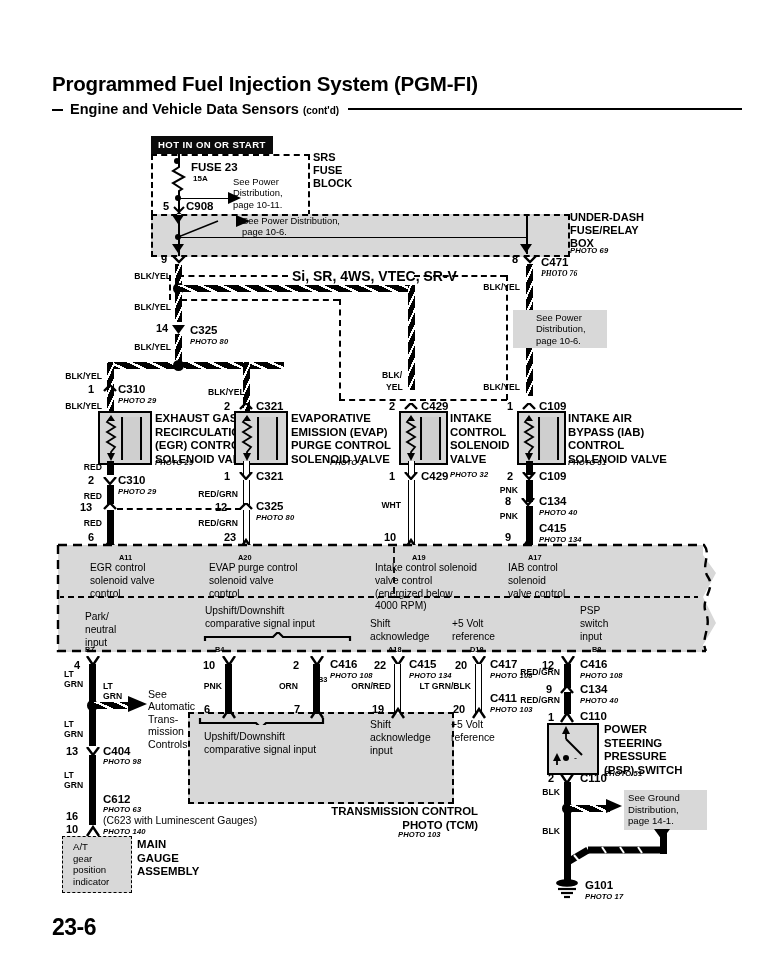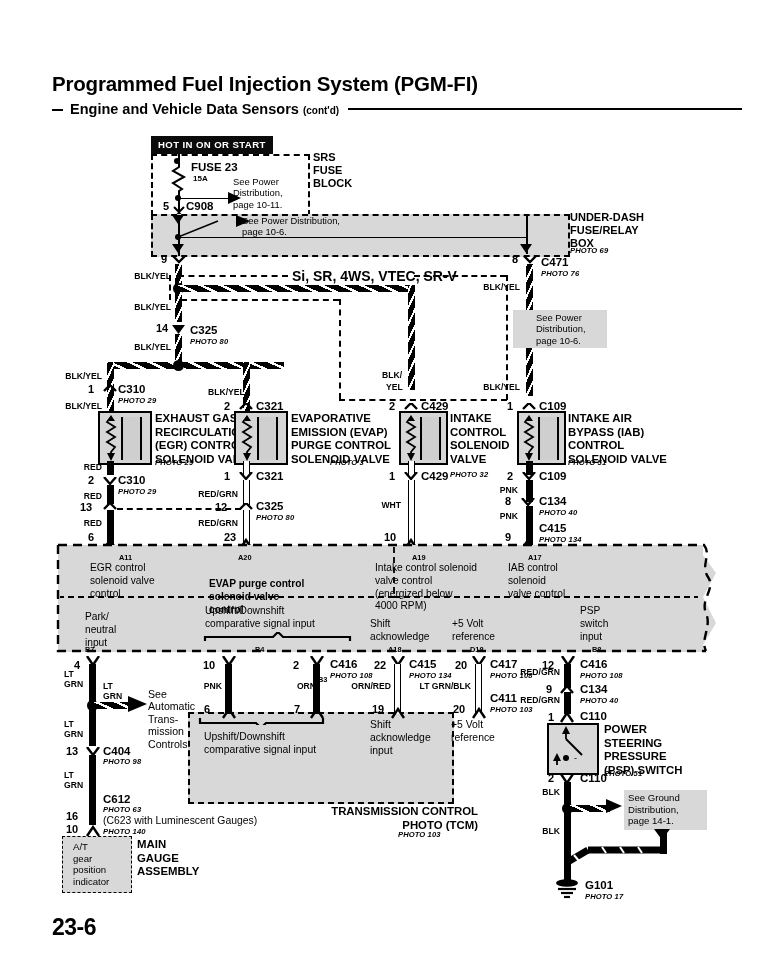--- a/index.html
+++ b/index.html
@@ -149,21 +149,21 @@
     <polyline points="1,0 7,6 13,0" fill="none" stroke="#000" stroke-width="2.4"></polyline>
   </svg>
   <div class="hatchv" style="left:175px;top:264px;height:28px;"></div>
   <div class="lbl r" style="left:117px;top:272px;width:54px;">BLK/YEL</div>
 
   <div class="pin" style="left:512px;top:253px;">8</div>
   <svg class="a" style="left:523px;top:256px;" width="14" height="12">
     <polyline points="1,0 7,6 13,0" fill="none" stroke="#000" stroke-width="2.4"></polyline>
   </svg>
   <div class="conn" style="left:541px;top:256px;">C471</div>
-  <div class="photo" style="left:541px;top:269px;">PHOTO 76</div>
+  <div class="photo" style="left:541px;top:269px;font-family:Liberation Serif, serif;">PHOTO 76</div>
   <div class="hatchv" style="left:526px;top:264px;height:132px;"></div>
   <div class="lbl r" style="left:466px;top:283px;width:54px;">BLK/YEL</div>
   <div class="lbl r" style="left:466px;top:383px;width:54px;">BLK/YEL</div>
 
   <div class="a shade" style="left:513px;top:310px;width:94px;height:38px;"></div>
   <div class="txt9" style="left:536px;top:312px;">
     <div>See Power</div>
     <div>Distribution,</div>
     <div>page 10-6.</div>
   </div>
@@ -376,21 +376,21 @@
     <path d="M336,50 L2,50" fill="none" stroke="#000" stroke-width="1.8" stroke-dasharray="6,4"></path>
   </svg>
 
   <div class="code" style="left:119px;top:553px;">A11</div>
   <div class="txt10" style="left:90px;top:562px;">
     <div>EGR control</div>
     <div>solenoid valve</div>
     <div>control</div>
   </div>
   <div class="code" style="left:238px;top:553px;">A20</div>
-  <div class="txt10" style="left:209px;top:578px;font-weight:bold;">
+  <div class="txt10" style="left:209px;top:562px;">
     <div>EVAP purge control</div>
     <div>solenoid valve</div>
     <div>control</div>
   </div>
   <div class="code" style="left:412px;top:553px;">A19</div>
   <div class="txt10" style="left:375px;top:562px;">
     <div>Intake control solenoid</div>
     <div>valve control</div>
     <div>(energized below</div>
     <div>4000 RPM)</div>
@@ -408,21 +408,21 @@
     <div>input</div>
   </div>
   <div class="code" style="left:85px;top:645px;">B7</div>
   <div class="txt10" style="left:205px;top:605px;">
     <div>Upshift/Downshift</div>
     <div>comparative signal input</div>
   </div>
   <svg class="a brace" style="left:203px;top:632px;" width="150" height="12">
     <path d="M2,10 L2,5 L70,5 L75,0 L80,5 L147,5 L147,10" fill="none" stroke="#000" stroke-width="2.2"></path>
   </svg>
-  <div class="code" style="left:215px;top:645px;margin-left:40px;">B4</div>
+  <div class="code" style="left:215px;top:645px;">B4</div>
   <div class="code" style="left:318px;top:645px;margin-top:30px;">B3</div>
   <div class="txt10" style="left:370px;top:618px;">
     <div>Shift</div>
     <div>acknowledge</div>
   </div>
   <div class="code" style="left:388px;top:645px;">A18</div>
   <div class="txt10" style="left:452px;top:618px;">
     <div>+5 Volt</div>
     <div>reference</div>
   </div>
@@ -533,21 +533,21 @@
     <polyline points="1,11 7,2 13,11" fill="none" stroke="#000" stroke-width="2.4"></polyline>
   </svg>
 
   <div class="pin" style="left:293px;top:659px;">2</div>
   <svg class="a" style="left:310px;top:656px;" width="14" height="12">
     <polyline points="1,0 7,9 13,0" fill="none" stroke="#000" stroke-width="2.4"></polyline>
   </svg>
   <div class="conn" style="left:330px;top:658px;">C416</div>
   <div class="photo" style="left:330px;top:671px;">PHOTO 108</div>
   <div class="wv" style="left:313px;top:664px;height:50px;"></div>
-  <div class="lbl r" style="left:272px;top:682px;width:44px;">ORN</div>
+  <div class="lbl r" style="left:254px;top:682px;width:44px;">ORN</div>
   <div class="pin" style="left:294px;top:703px;">7</div>
   <svg class="a" style="left:310px;top:707px;" width="14" height="12">
     <polyline points="1,11 7,2 13,11" fill="none" stroke="#000" stroke-width="2.4"></polyline>
   </svg>
 
   <div class="pin" style="left:374px;top:659px;">22</div>
   <svg class="a" style="left:391px;top:656px;" width="14" height="12">
     <polyline points="1,0 7,9 13,0" fill="none" stroke="#000" stroke-width="2.4"></polyline>
   </svg>
   <div class="conn" style="left:409px;top:658px;">C415</div>

